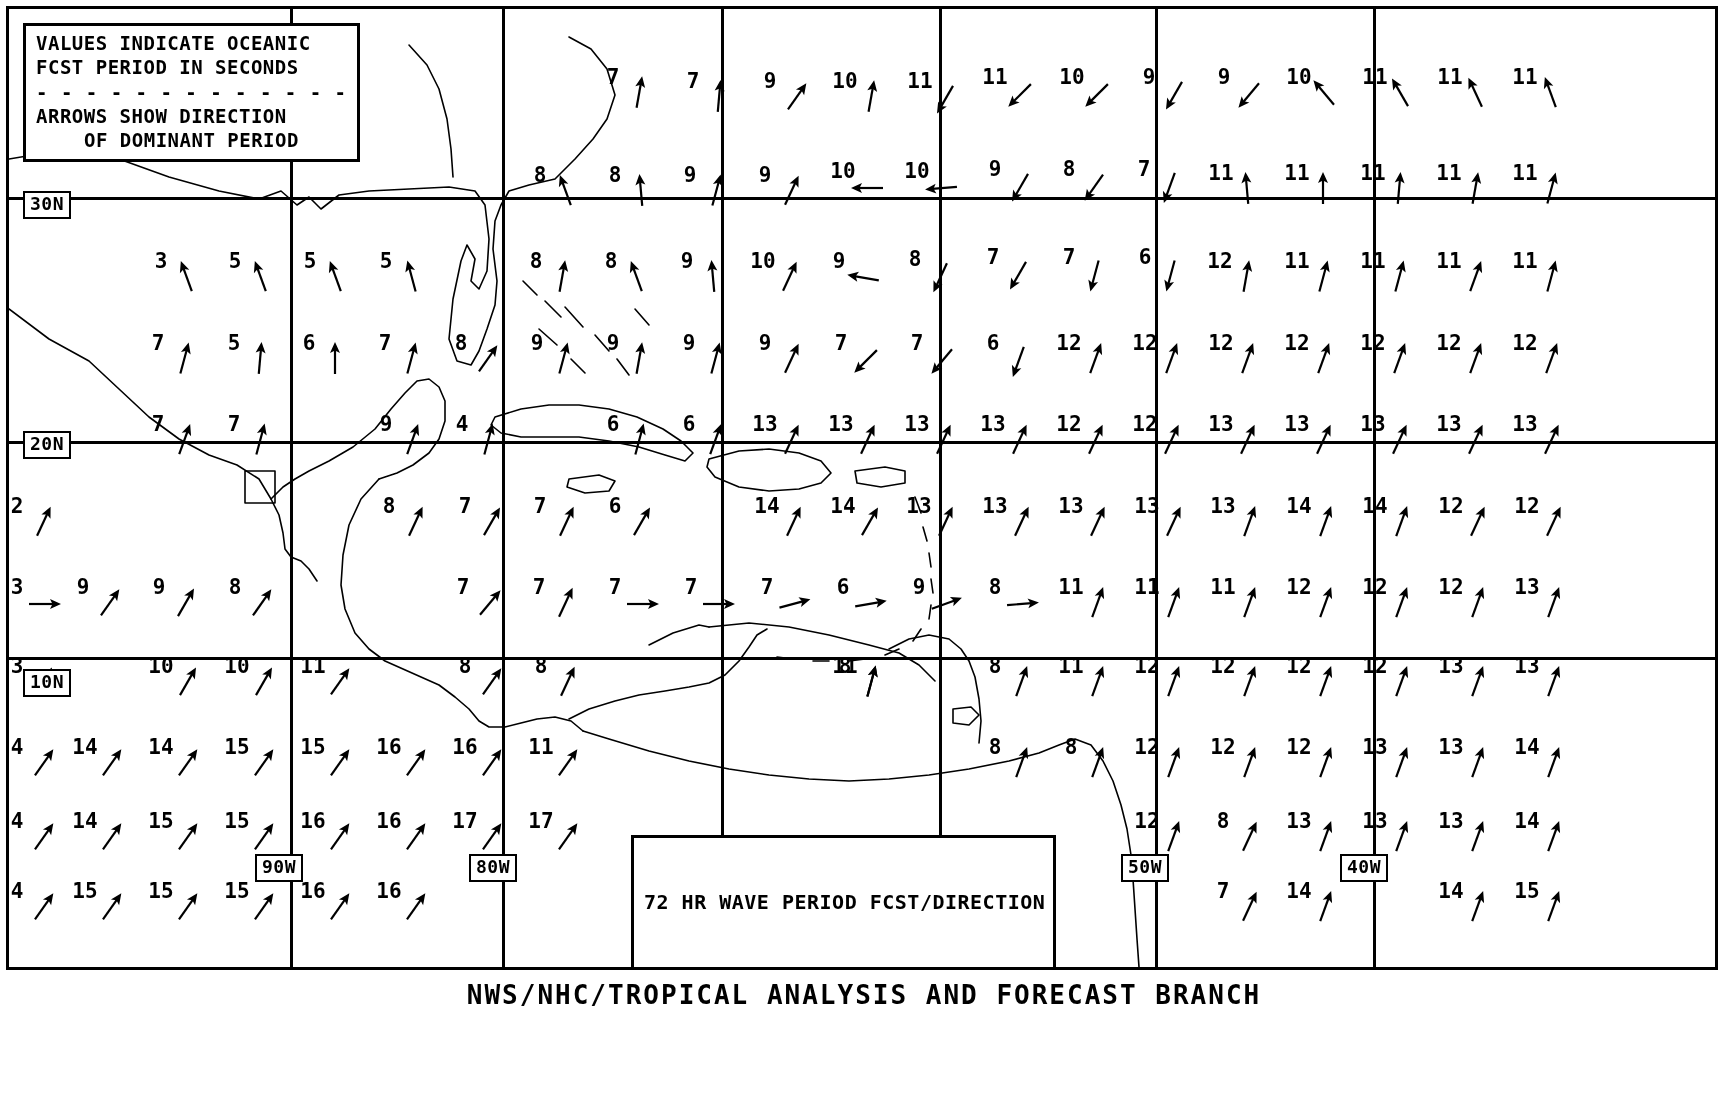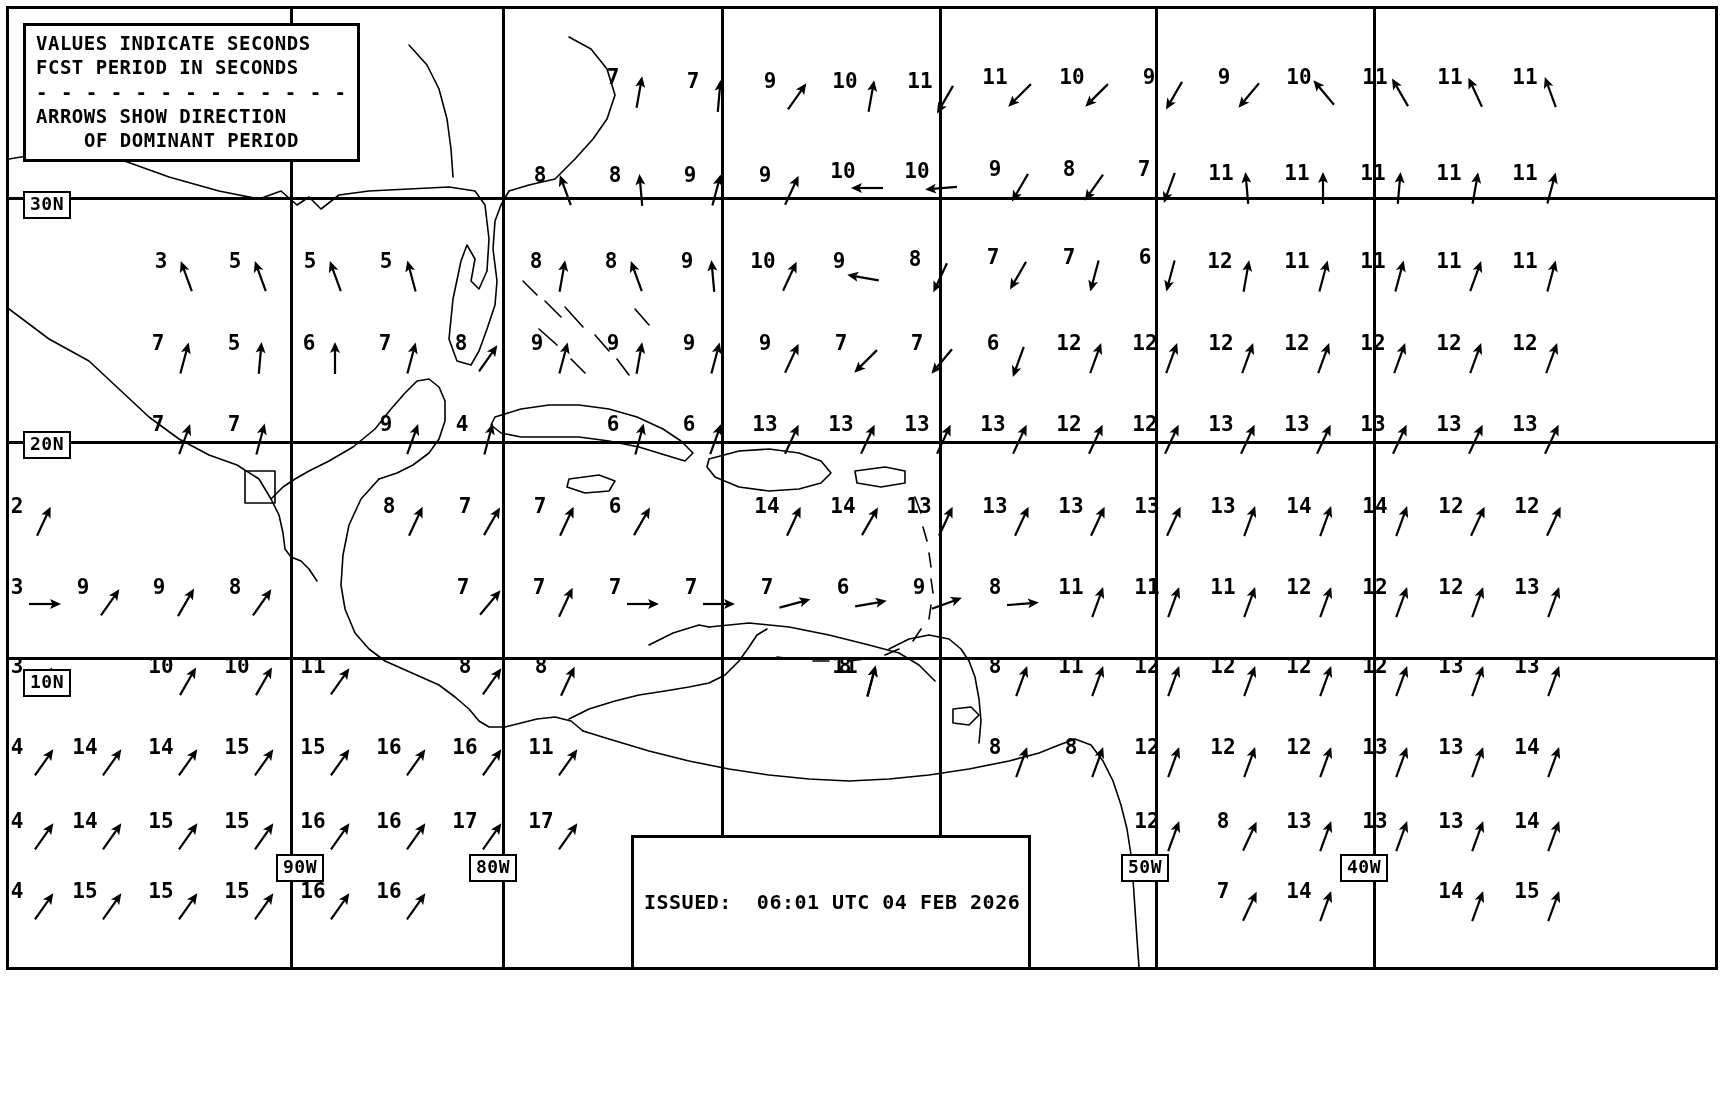--- a/index.html
+++ b/index.html
@@ -1666,37 +1666,39 @@
                 <path d="M26 8 L21 19 L26 16.5 L31 19 Z" fill="#000"></path>
               </g>
             </svg>
           </div>
         </div>
 
       <div class="label-box" style="left:14px;top:182px">30N</div>
       <div class="label-box" style="left:14px;top:422px">20N</div>
       <div class="label-box" style="left:14px;top:660px">10N</div>
 
-      <div class="label-box" style="left:267px;top:845px">90W</div>
+      <div class="label-box" style="left:246px;top:845px">90W</div>
       <div class="label-box" style="left:460px;top:845px">80W</div>
       <div class="label-box" style="left:678px;top:845px">70W</div>
       <div class="label-box" style="left:898px;top:845px">60W</div>
       <div class="label-box" style="left:1112px;top:845px">50W</div>
       <div class="label-box" style="left:1331px;top:845px">40W</div>
 
       <div class="legend">
-        <div>VALUES INDICATE SECONDS</div>
+        <div>VALUES INDICATE OCEANIC</div>
         <div>FCST PERIOD IN SECONDS</div>
         <div class="dashes ctr">- - - - - - - - - - - - -</div>
         <div>ARROWS SHOW DIRECTION</div>
         <div class="ctr">OF DOMINANT PERIOD</div>
       </div>
 
 
       <div class="fcstbox">
+        <div>72 HR WAVE PERIOD FCST/DIRECTION</div>
         <div>ISSUED:  06:01 UTC 04 FEB 2026</div>
         
       </div>
 
     </div>
   </div>
 
+  <div id="footer">NWS/NHC/TROPICAL ANALYSIS AND FORECAST BRANCH</div>
 </div>
 
 </body></html>

